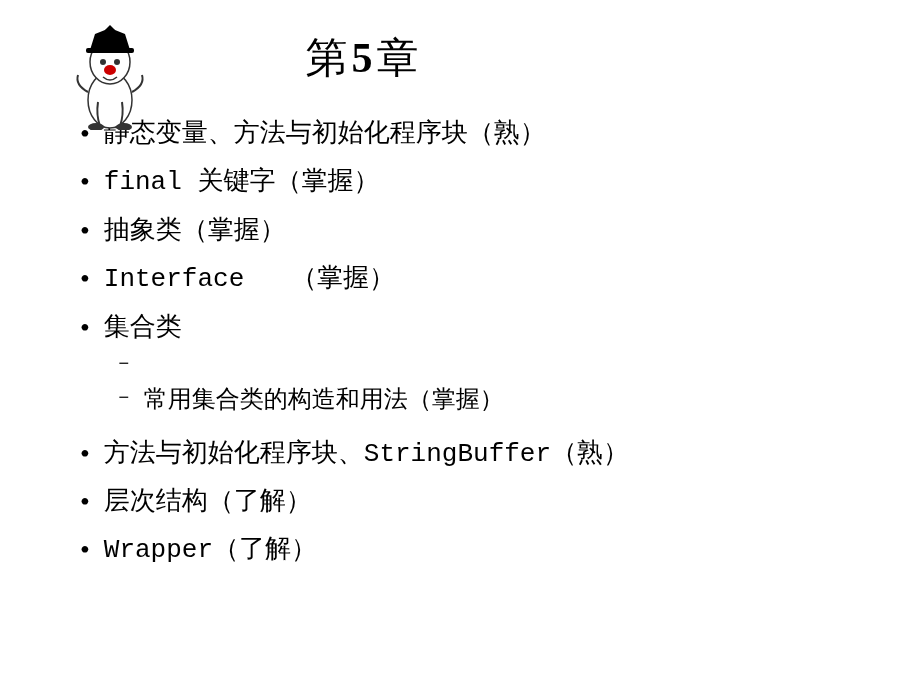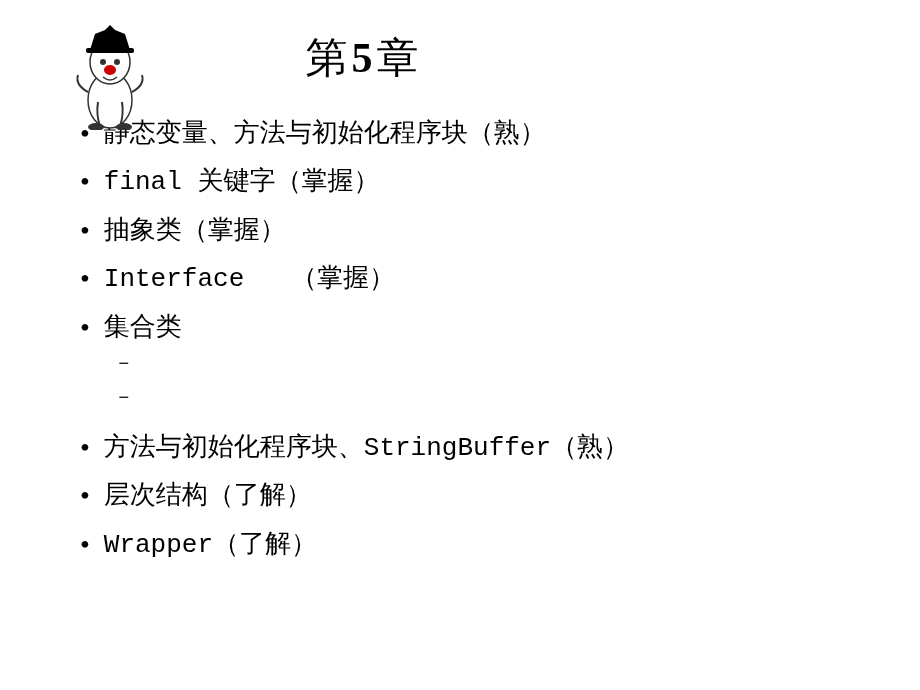--- a/index.html
+++ b/index.html
@@ -176,20 +176,21 @@
       <li>
         <span class="bullet-dot">•</span>
         <div class="bullet-content">
           <span>集合类</span>
           <ul class="sub-list">
             <li>
               <span class="sub-bullet">－</span>
             </li>
             <li>
               <span class="sub-bullet">－</span>
+              <span>常用集合类的构造和用法（掌握）</span>
             </li>
           </ul>
         </div>
       </li>
       <li>
         <span class="bullet-dot">•</span>
         <span class="bullet-content">方法与初始化程序块、StringBuffer（熟）</span>
       </li>
       <li>
         <span class="bullet-dot">•</span>

